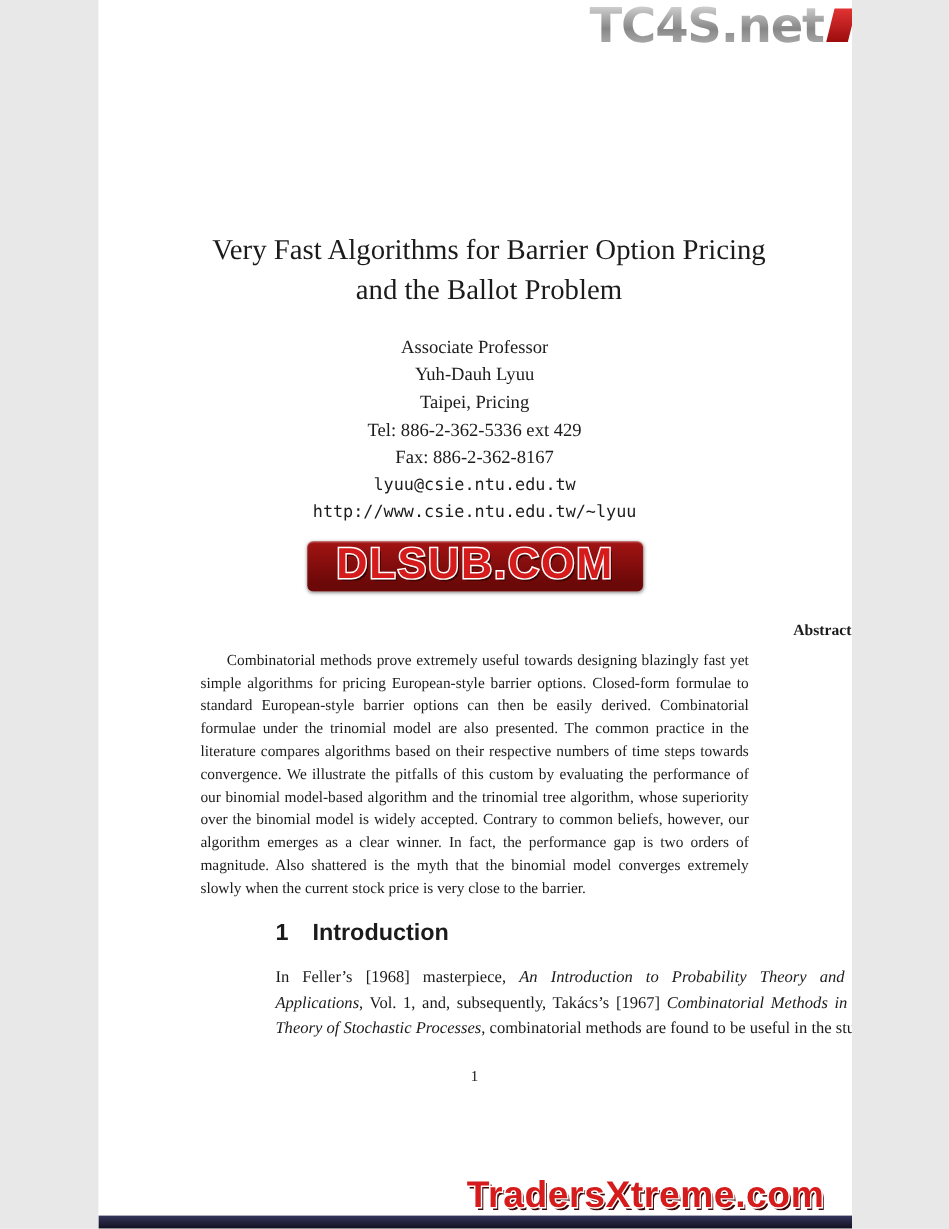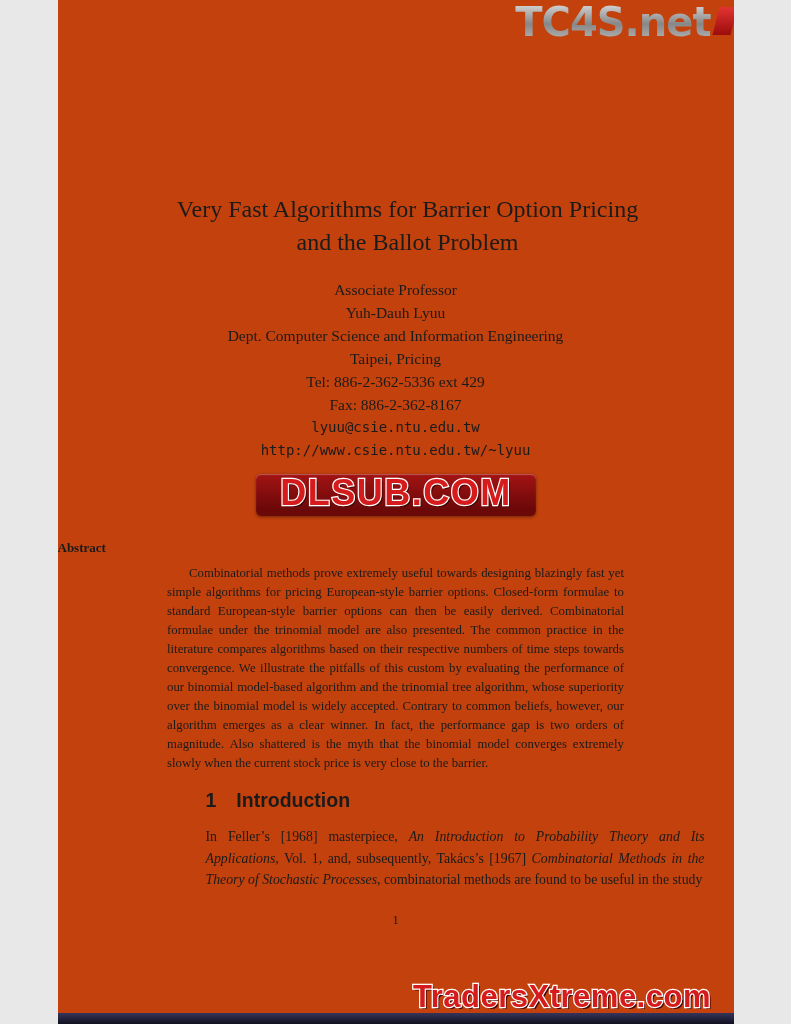--- a/index.html
+++ b/index.html
@@ -1,20 +1,20 @@
 <!DOCTYPE html>
 <html><head>
 <meta charset="utf-8">
 <style>
   html,body { margin:0; padding:0; background:#e8e8e8; }
   .page {
     position:relative;
-    width:676px; height:1024px;
+    width:628px; height:1024px;
     margin:0 auto;
-    background:#c2410c;
+    background:#ffffff;
     overflow:hidden;
     font-family:"Liberation Serif","DejaVu Serif",serif;
     color:#1b1b1b;
   }
 
   
   .wm-top { position:absolute; top:2px; right:0; display:flex; align-items:flex-start; z-index:5; }
   .wm-top-text {
     font-family:"DejaVu Sans","Liberation Sans",sans-serif;
     font-weight:bold; font-size:40px; line-height:1; letter-spacing:-1px;
@@ -46,21 +46,21 @@
     font-family:"Liberation Sans","DejaVu Sans",sans-serif;
     font-weight:bold; fill:#3f0505;
   }
   .glossy-main {
     font-family:"Liberation Sans","DejaVu Sans",sans-serif;
     font-weight:bold; fill:#d51b1b;
     stroke:#ffffff; stroke-width:2.4px; paint-order:stroke fill;
   }
 
   
-  .abstract-head { margin-top:24px; text-align:left; font-weight:bold; font-size:13px; }
+  .abstract-head { margin-top:24px; text-align:right; font-weight:bold; font-size:13px; }
   .abstract-text {
     width:457px; margin:8px auto 0;
     font-size:12.8px; line-height:19px;
     text-align:justify; text-indent:22px;
   }
 
   
   .section-head { margin:16px 0 0 148px; font-size:19.5px; font-weight:bold; font-family:Liberation Sans, sans-serif; }
   .section-head .num { margin-right:20px; }
   .body-par {
@@ -91,21 +91,20 @@
   </div>
 
   <h1 class="title">
     <span>Very Fast Algorithms for Barrier Option Pricing</span><br>
     <span>and the Ballot Problem</span>
   </h1>
 
   <div class="author">
     <div>Associate Professor</div>
     <div>Yuh-Dauh Lyuu</div>
-    <div>Dept. Computer Science and Information Engineering</div>
     <div>Taipei, Pricing</div>
     <div>Tel: 886-2-362-5336 ext 429</div>
     <div>Fax: 886-2-362-8167</div>
     <div class="mono">lyuu@csie.ntu.edu.tw</div>
     <div class="mono">http://www.csie.ntu.edu.tw/~lyuu</div>
   </div>
 
   <div class="dlsub-box">
     <svg width="272" height="42" viewBox="0 0 272 42">
       <text class="glossy-shadow" x="138" y="33" text-anchor="middle" font-size="36" letter-spacing="1.5">DLSUB.COM</text>

